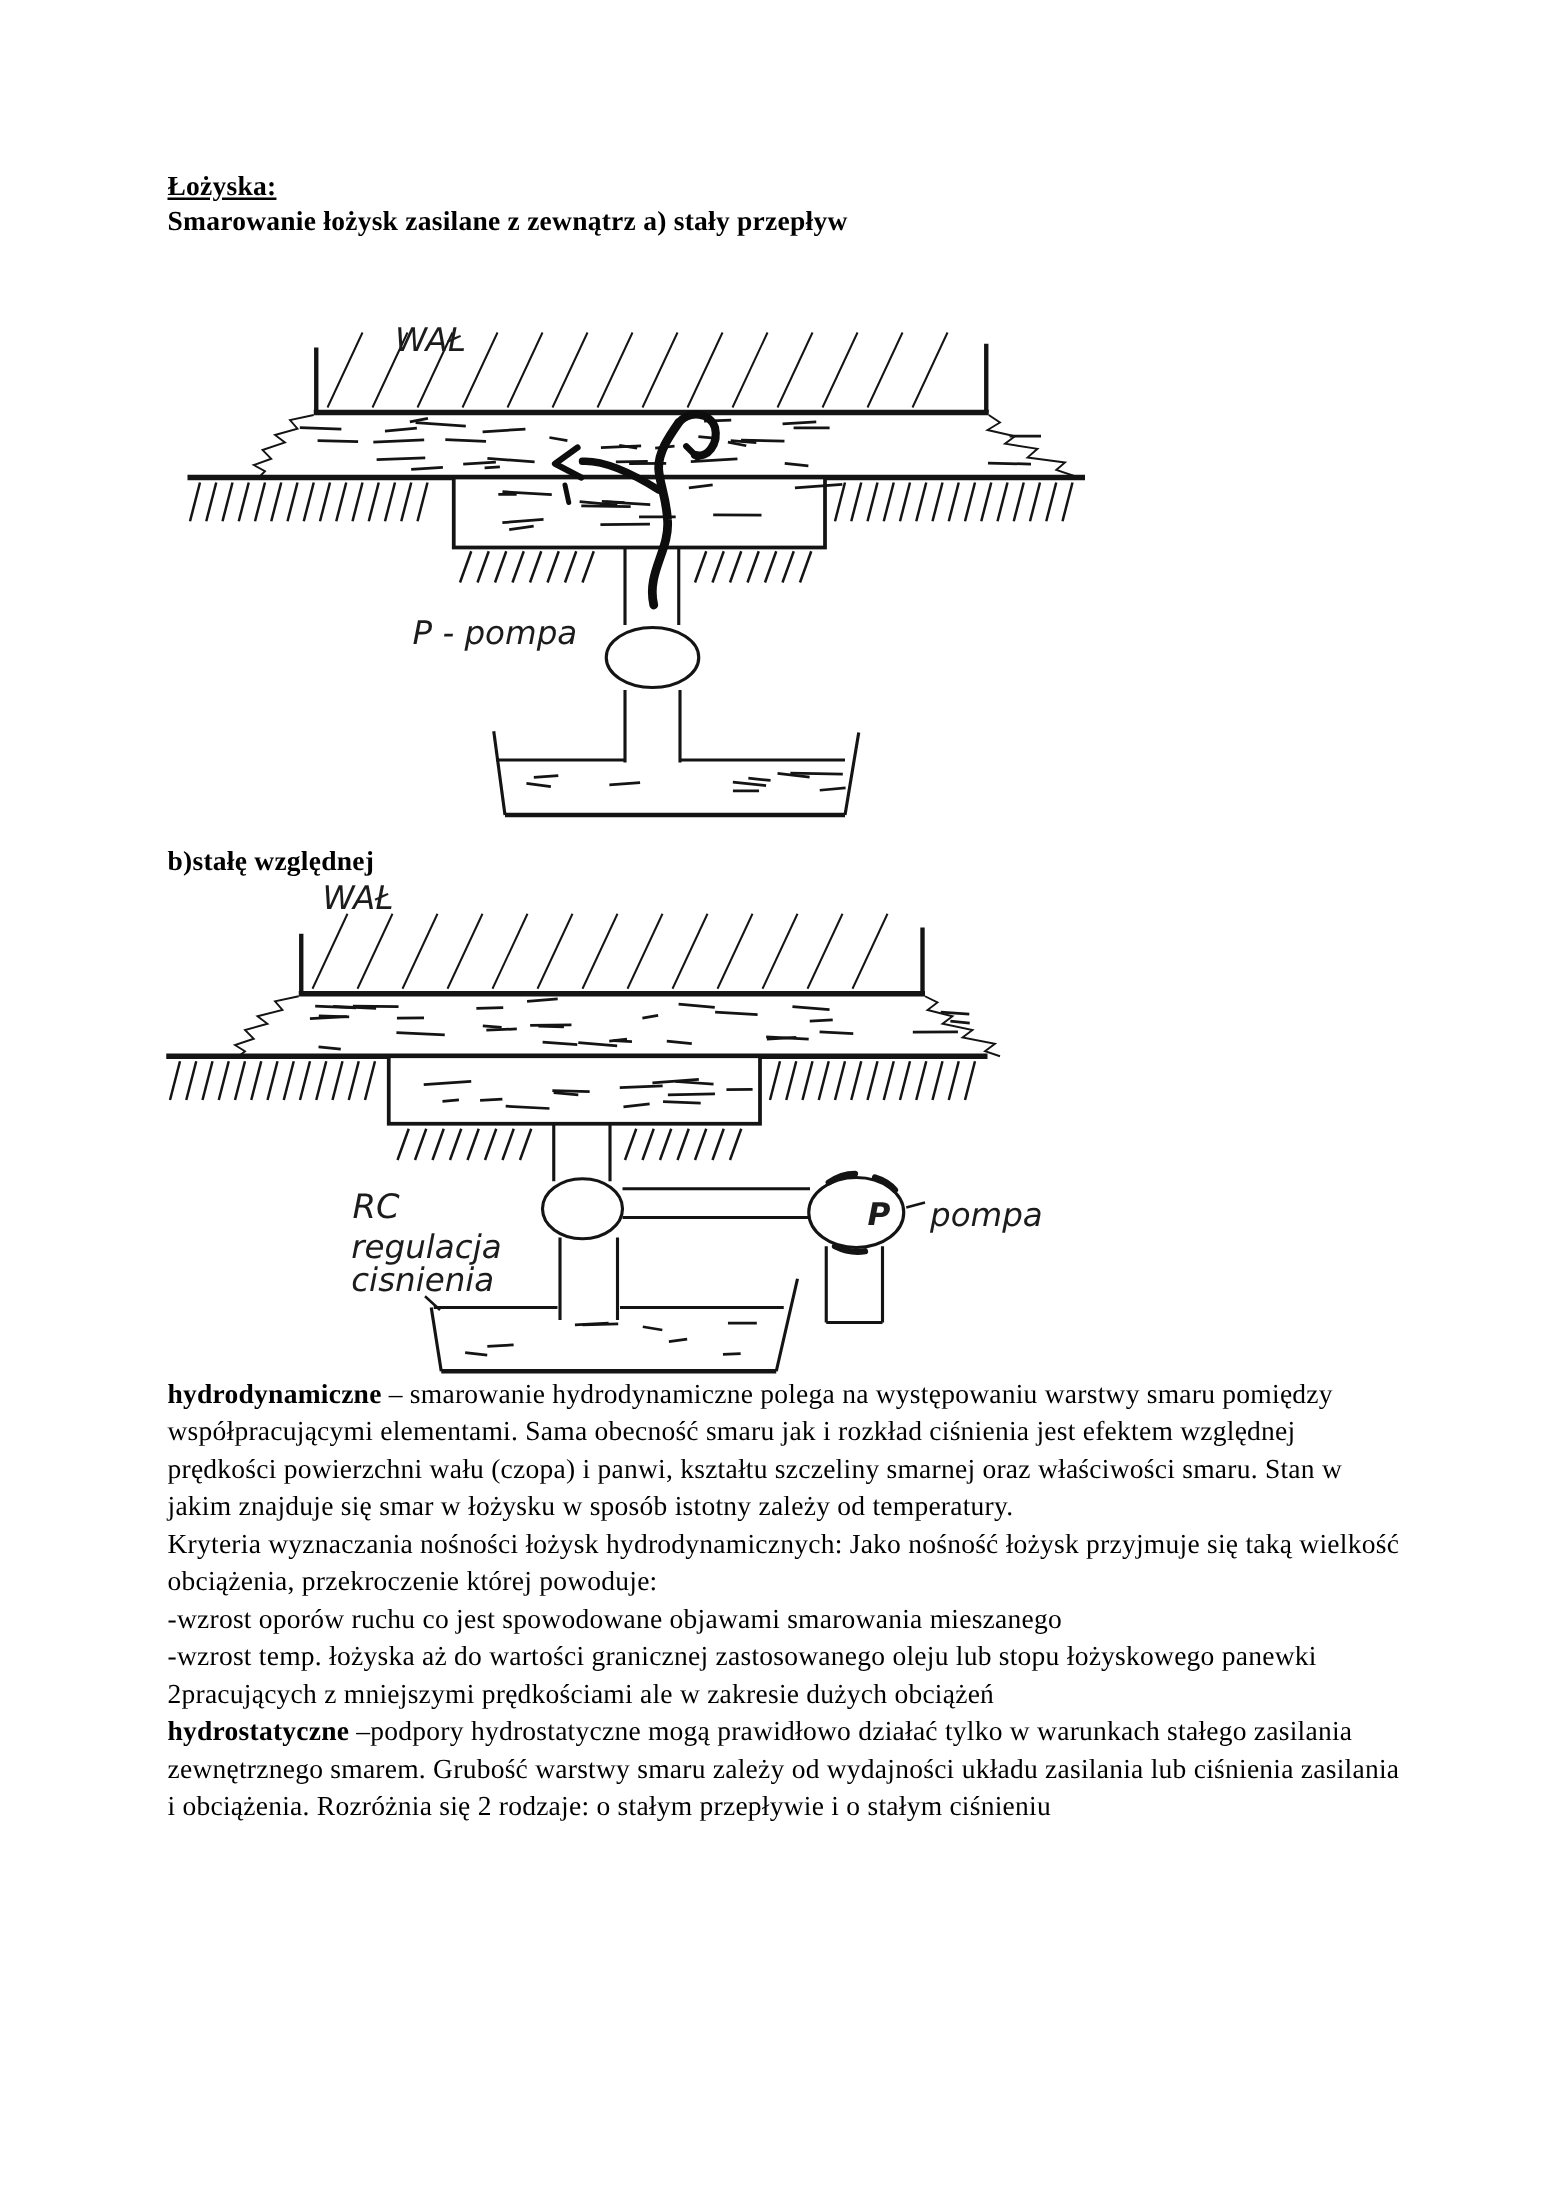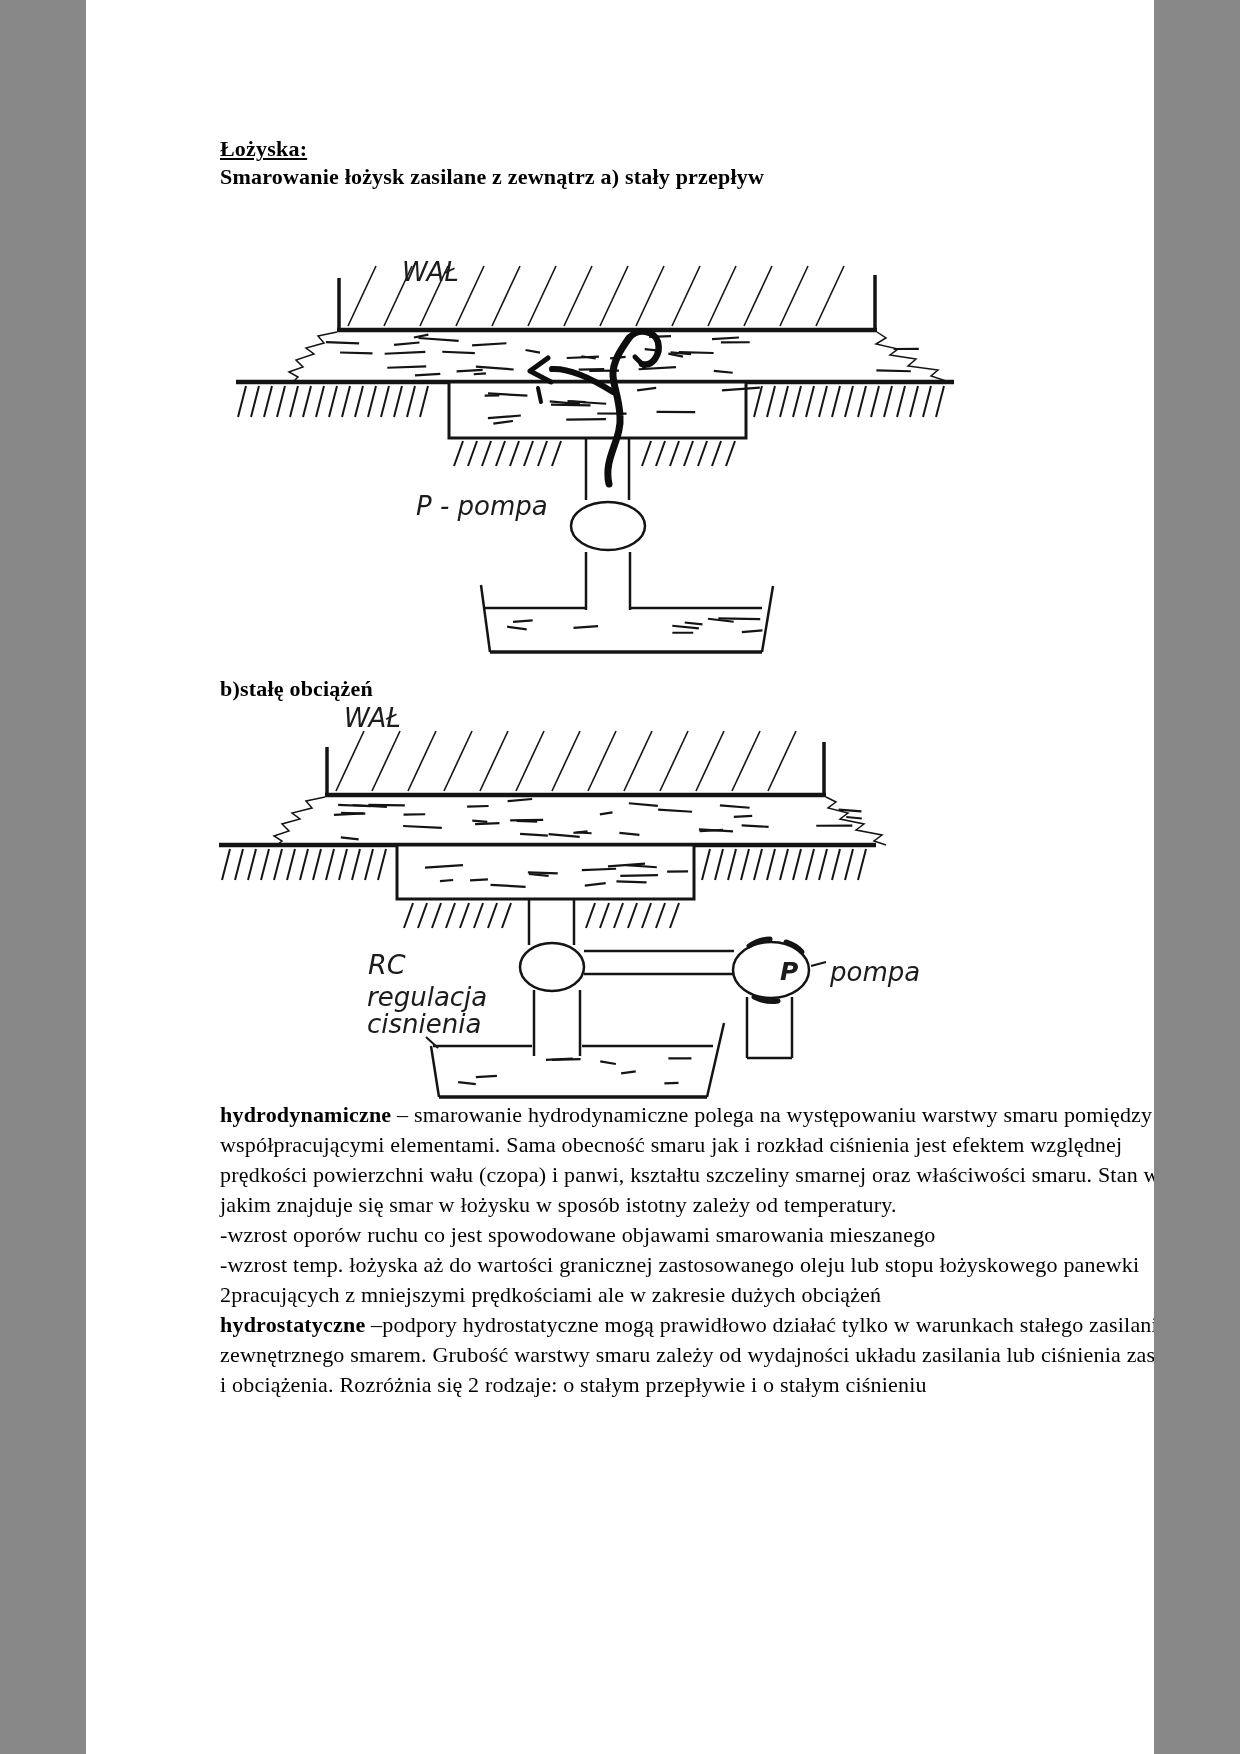--- a/index.html
+++ b/index.html
@@ -1,18 +1,18 @@
 <!DOCTYPE html>
 <html><head>
 <meta charset="utf-8">
 <style>
   html,body{margin:0;padding:0;background:#888;}
   .page{
     position:relative;
-    width:1068px;height:1754px;
+    width:1240px;height:1754px;
     background:#ffffff;
     font-family:"Liberation Serif",serif;
     color:#000;
     overflow:hidden;
     margin:0 auto;
   }
   .h-title{
     position:absolute;left:134px;top:136px;
     font-size:22px;font-weight:bold;text-decoration:underline;
     letter-spacing:.2px;
@@ -211,21 +211,21 @@
         <path d="M527 392 C508 380 485 368 466 369" stroke-width="6"></path>
         <path d="M462 358 L444 371 L465 382" stroke-width="5"></path>
         <path d="M452 388 L455 402" stroke-width="4"></path>
       </g>
     </g>
 
     <text class="dlabel" x="316" y="281" font-size="26">WAŁ</text>
     <text class="dlabel" x="330" y="515" font-size="26">P - pompa</text>
   </svg>
 
-  <div class="h-sub b-head">b)stałę obciążeń</div>
+  <div class="h-sub b-head">b)stałę względnej</div>
 
   <svg id="dB" class="diagram" style="left:130px;top:700px;width:720px;height:420px" viewBox="130 700 720 420" xmlns="http://www.w3.org/2000/svg">
 
     <g stroke="#141414" fill="none">
 
       <g>
         <path d="M241 747 V795" stroke-width="3.5"></path>
         <path d="M738 742 V795" stroke-width="3.5"></path>
         <path d="M239 795 H740" stroke-width="4.5"></path>
         <g id="b_sh">
@@ -391,19 +391,20 @@
     <text class="dlabel" x="258" y="727" font-size="26">WAŁ</text>
     <text class="dlabel" x="282" y="974" font-size="27">RC</text>
     <text class="dlabel" x="281" y="1006" font-size="26">regulacja</text>
     <text class="dlabel" x="281" y="1033" font-size="26">cisnienia</text>
     <text class="dlabel" x="694" y="980" font-size="25" font-weight="bold">P</text>
     <text class="dlabel" x="744" y="981" font-size="26">pompa</text>
   </svg>
 
   <div class="body-text">
     <p><b>hydrodynamiczne</b><span> – smarowanie hydrodynamiczne polega na występowaniu warstwy smaru pomiędzy współpracującymi elementami. Sama obecność smaru jak i rozkład ciśnienia jest efektem względnej prędkości powierzchni wału (czopa) i panwi, kształtu szczeliny smarnej oraz właściwości smaru. Stan w jakim znajduje się smar w łożysku w sposób istotny zależy od temperatury.</span></p>
+    <p><b></b><span>Kryteria wyznaczania nośności łożysk hydrodynamicznych: Jako nośność łożysk przyjmuje się taką wielkość obciążenia, przekroczenie której powoduje:</span></p>
     <p><b></b><span>-wzrost oporów ruchu co jest spowodowane objawami smarowania mieszanego</span></p>
     <p><b></b><span>-wzrost temp. łożyska aż do wartości granicznej zastosowanego oleju lub stopu łożyskowego panewki</span></p>
     <p><b></b><span>2pracujących z mniejszymi prędkościami ale w zakresie dużych obciążeń</span></p>
     <p><b>hydrostatyczne</b><span> –podpory hydrostatyczne mogą prawidłowo działać tylko w warunkach stałego zasilania zewnętrznego smarem. Grubość warstwy smaru zależy od wydajności układu zasilania lub ciśnienia zasilania i obciążenia. Rozróżnia się 2 rodzaje: o stałym przepływie i o stałym ciśnieniu</span></p>
   </div>
 
 </div>
 
 </body></html>

